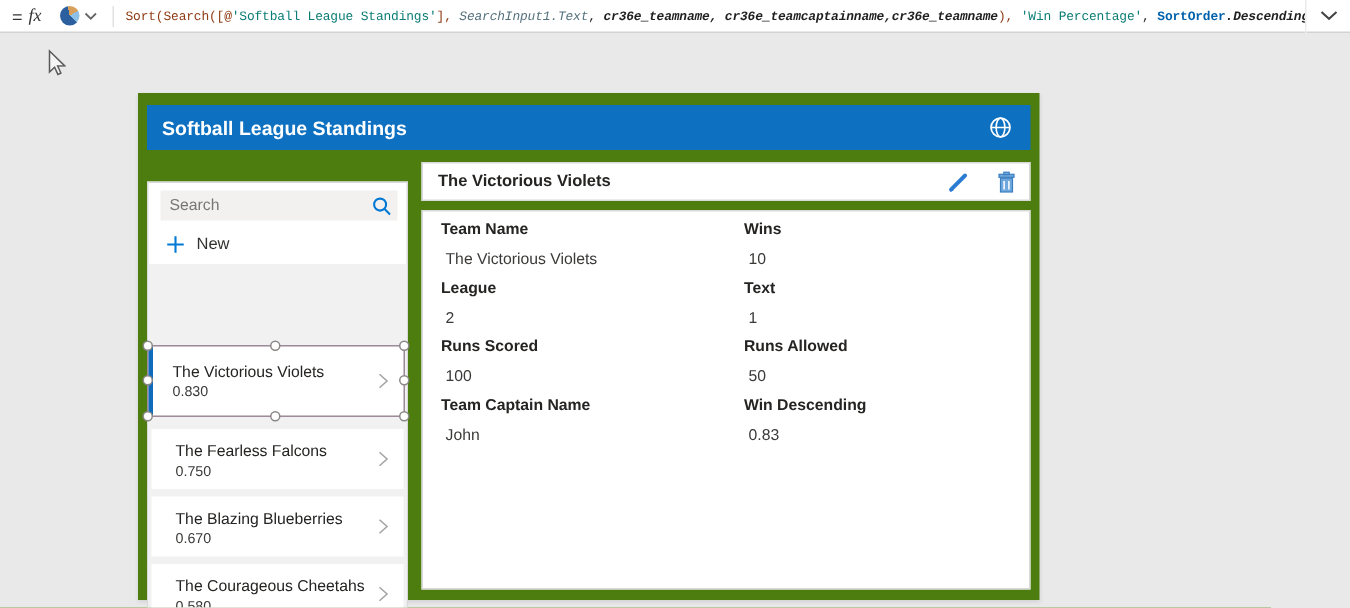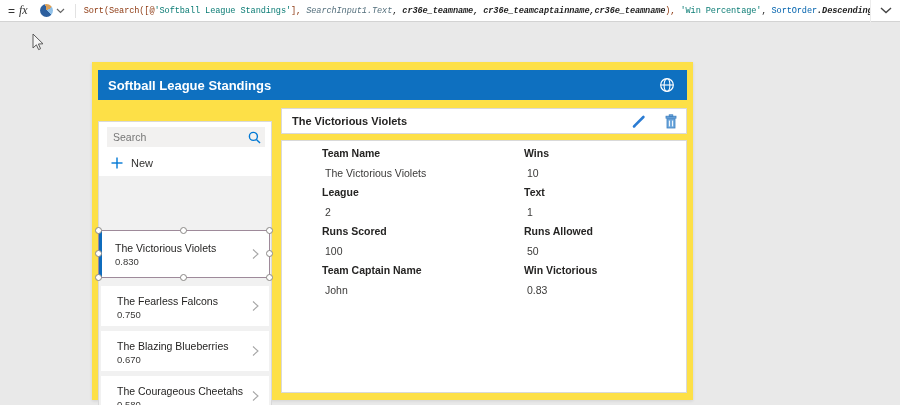--- a/index.html
+++ b/index.html
@@ -14,27 +14,27 @@
   .fbar-iconbtn { margin-left:12px; display:flex; align-items:center; gap:3px; cursor:pointer; }
   .fbar-sphere { width:13px; height:13px; border-radius:50%;
                  background:conic-gradient(from 210deg, #2c5f9e 0 38%, #d9a05b 38% 58%, #8fc0e8 58% 78%, #2c5f9e 78% 100%); }
   .fbar-divider { width:1px; height:14px; background:#e2e2e2; margin-left:10px; }
   .fbar-formula { margin-left:8px; flex:1; white-space:nowrap; overflow:hidden;
                   font-family:"Liberation Mono","DejaVu Sans Mono",monospace; font-size:8.6px; letter-spacing:-0.1px; color:#1f1f1f; }
   .tok-func  { color:#8e3a12; }
   .tok-str   { color:#0b7c75; }
   .tok-ctrl  { color:#55707d; font-style:italic; }
   .tok-field { color:#1f1f1f; font-weight:bold;font-style:italic; }
-  .tok-enum  { color:#0062ad; }
+  .tok-enum  { color:#0062ad;font-weight:bold; }
   .tok-plain { color:#1f1f1f; }
   .fbar-expand { width:30px; height:22px; display:flex; align-items:center; justify-content:center;
                  border-left:1px solid #ececec; cursor:pointer; }
 
   
-  .canvas { position:absolute; left:92px; top:62px; width:601px; height:338px; background:#fde047;
+  .canvas { position:absolute; left:92px; top:62px; width:601px; height:338px; background:#4d7c0f;
             box-shadow:0 1px 3px rgba(0,0,0,.10); }
   .app-header { position:absolute; left:6px; top:8px; width:589px; height:30px; background:#0e70c0;
                 display:flex; align-items:center; }
   .app-title { margin-left:10px; color:#fff; font-size:13px; font-weight:bold; }
   .globe { position:absolute; right:12px; top:7px; }
 
   
   .gallery { position:absolute; left:6px; top:46px; width:174px; height:285px; background:#fff;
              border:1px solid #d9d9d9;margin-top:13px; }
   .searchbox { position:absolute; left:8px; top:5px; width:158px; height:20px; background:#f2f1f0;
@@ -59,21 +59,21 @@
   .handle { position:absolute; width:7px; height:7px; border-radius:50%; background:#fff;
             border:1px solid #8a8886; z-index:3; }
 
   
   .detail-head { position:absolute; left:189px; top:46px; width:406px; height:26px; background:#fff;
                  border:1px solid #d9d9d9; display:flex; align-items:center; }
   .detail-title { margin-left:10px; font-size:11px; font-weight:bold; color:#252423; }
   .head-icons { margin-left:auto; margin-right:8px; display:flex; gap:18px; align-items:center; }
   .head-icons > span { cursor:pointer; display:flex; }
   .form-card { position:absolute; left:189px; top:78px; width:406px; height:253px; background:#fff;
-               border:1px solid #d9d9d9;padding-left:28px; }
+               border:1px solid #d9d9d9; }
   .form-grid { display:grid; grid-template-columns:202px 202px; grid-auto-rows:39px; padding:6px 0 0 12px; }
   .field .flabel { font-size:10.5px; font-weight:bold; color:#252423; }
   .field .fvalue { font-size:10.5px; color:#3b3a39; margin-top:8px; margin-left:3px; }
 
   .cursor { position:absolute; left:30px; top:32px; z-index:9; }
 </style>
 </head>
 <body>
 
 <div id="screen">
@@ -218,20 +218,20 @@
         </div>
         <div class="field">
           <div class="flabel">Runs Allowed</div>
           <div class="fvalue">50</div>
         </div>
         <div class="field">
           <div class="flabel">Team Captain Name</div>
           <div class="fvalue">John</div>
         </div>
         <div class="field">
-          <div class="flabel">Win Victorious</div>
+          <div class="flabel">Win Descending</div>
           <div class="fvalue">0.83</div>
         </div>
       </div>
     </div>
 
   </div>
 </div>
 
 </body></html>

